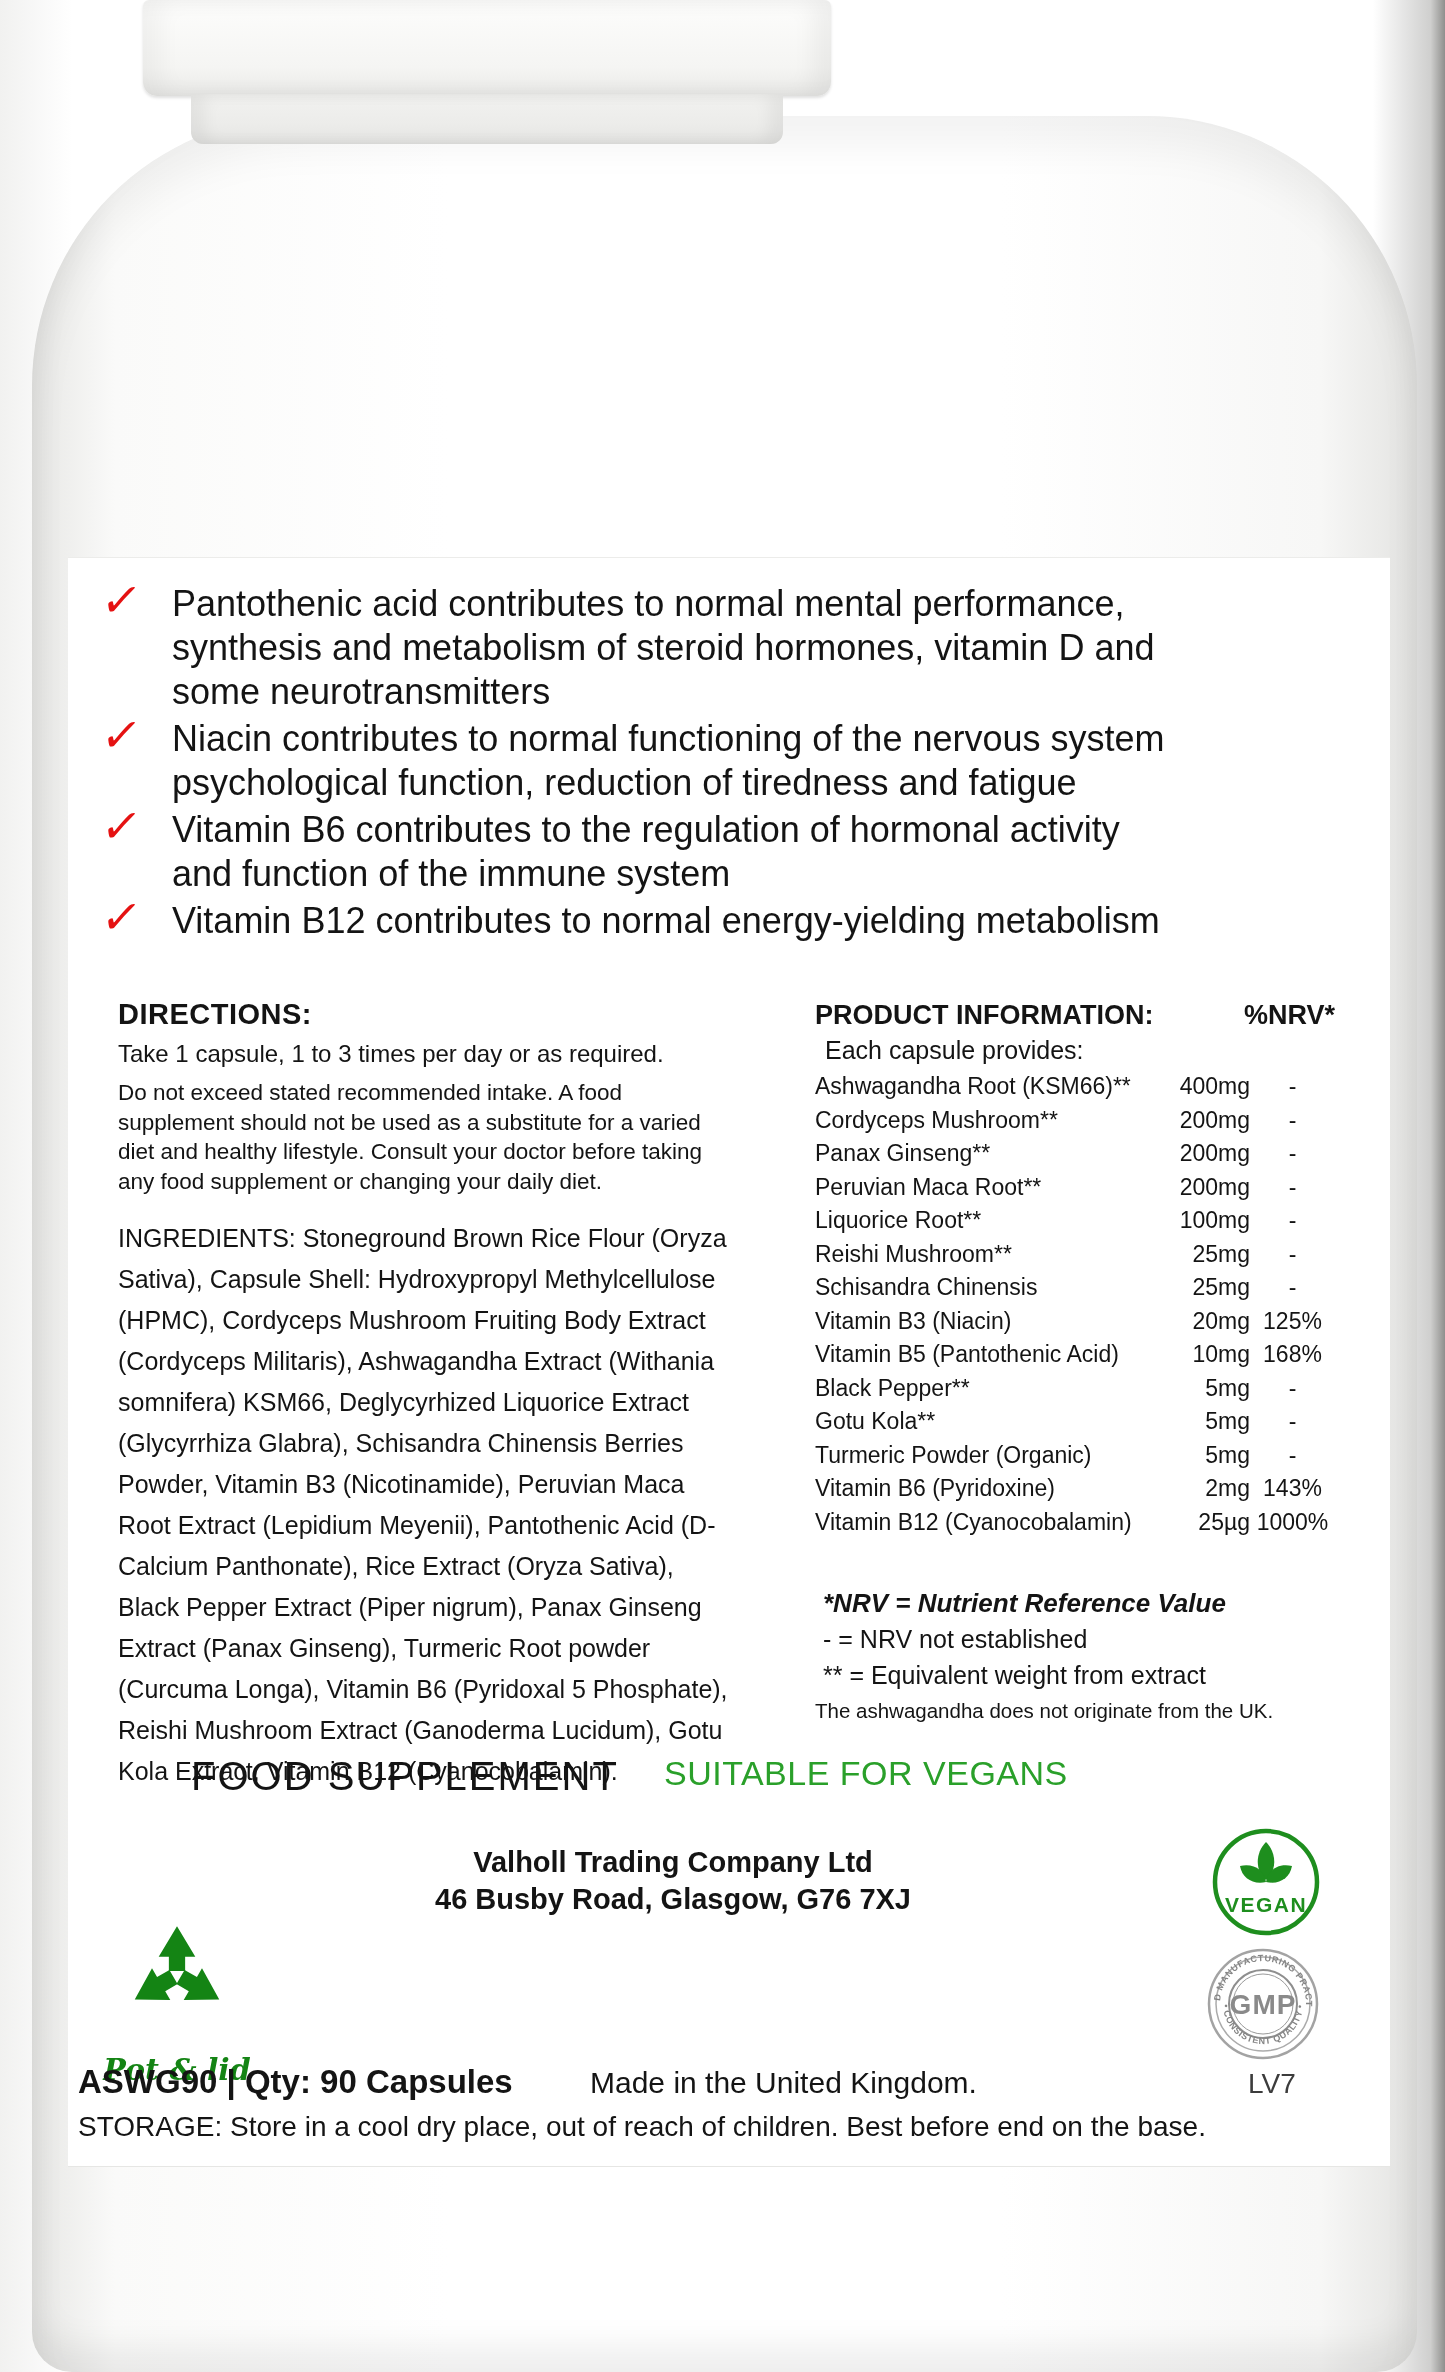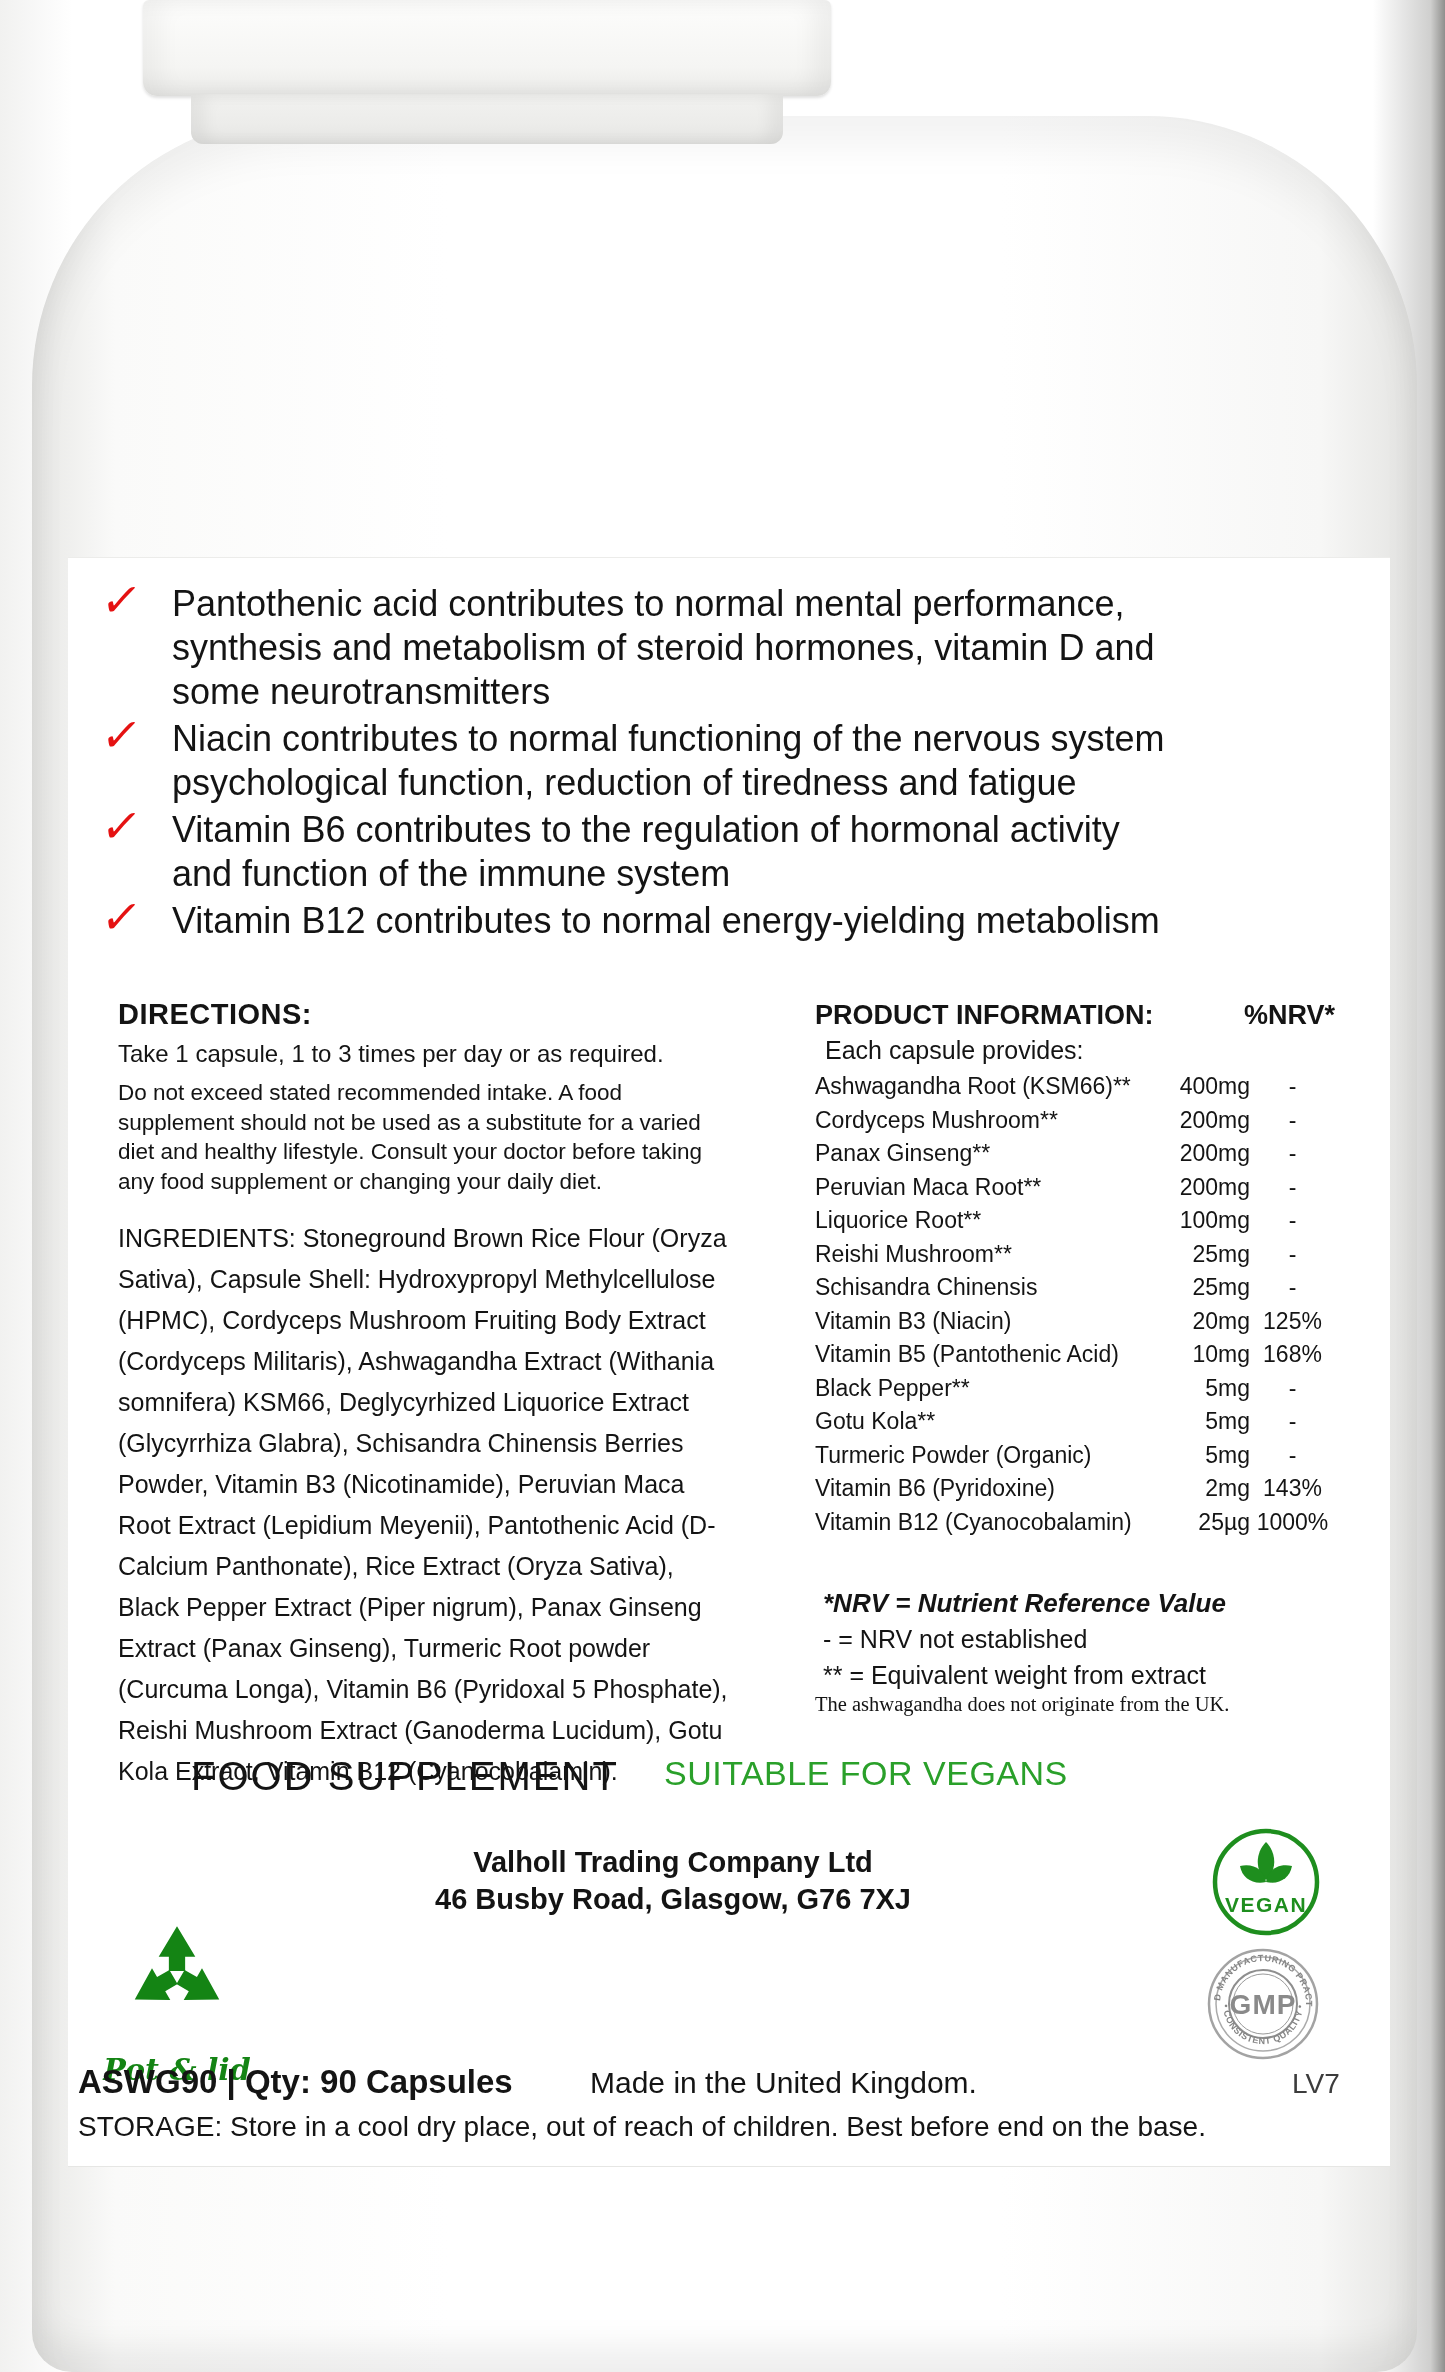--- a/index.html
+++ b/index.html
@@ -52,21 +52,21 @@
   .col-right { position:absolute; left:747px; top:440px; width:520px; }
   .pi-header { display:flex; justify-content:space-between; font-size:27px; font-weight:bold; line-height:34px; }
   .pi-sub { font-size:25px; line-height:36px; padding-left:10px; }
   .pi-rows { margin-top:2px; }
   .pi-row { display:flex; font-size:23px; line-height:33.5px; }
   .pi-name { flex:1; }
   .pi-amount { width:95px; text-align:right; white-space:nowrap; }
   .pi-nrv { width:85px; text-align:center; }
   .nrv-notes { margin-top:46px; padding-left:8px; font-size:25px; line-height:36px; }
   .note-bi { font-weight:bold; font-style:italic; font-size:26px; }
-  .origin-note { margin-top:0; font-size:20.5px;font-family:Liberation Serif, serif; }
+  .origin-note { margin-top:6px; font-size:20.5px; }
   
   .food-supplement { position:absolute; left:123px; top:1196px; font-size:40px; letter-spacing:2px; }
   .vegan-statement { position:absolute; left:596px; top:1196px; font-size:34px; letter-spacing:0.5px; color:var(--vegan-green,#2aa02a); }
   
   .company { position:absolute; left:0; top:1286px; width:1210px; text-align:center; font-weight:bold; font-size:29px; line-height:37px; }
   
   .recycling { position:absolute; left:14px; top:1356px; width:190px; text-align:center; }
   .recycling svg { display:block; margin:0 auto; }
   .recycle-arm { fill:var(--recycle-green,#148414); }
   .recycle-caption { font-family:"DejaVu Serif", serif; font-style:italic; font-weight:bold; font-size:30px; color:var(--recycle-green,#148414); margin-top:16px; }
@@ -78,21 +78,21 @@
   .vegan-word { font-family:"Liberation Sans",sans-serif; font-size:21px; font-weight:bold; letter-spacing:1.5px; fill:var(--badge-green,#1e8e1e); }
   .gmp-outer { fill:#ffffff; stroke:#a3a3a3; stroke-width:2.5; }
   .gmp-band  { fill:none; stroke:#ababab; stroke-width:1.5; }
   .gmp-inner { fill:#ffffff; stroke:#8e8e8e; stroke-width:2; }
   .gmp-inner2{ fill:none; stroke:#9a9a9a; stroke-width:1; }
   .gmp-word  { font-family:"Liberation Sans",sans-serif; font-size:28px; font-weight:bold; letter-spacing:1px; fill:var(--gmp-gray,#8a8a8a); }
   .gmp-arc-text { font-family:"Liberation Sans",sans-serif; font-size:9px; font-weight:bold; letter-spacing:0.6px; fill:#848484; }
   
   .sku     { position:absolute; left:10px;  top:1505px; font-size:33px; font-weight:bold; }
   .made-in { position:absolute; left:522px; top:1508px; font-size:30px; }
-  .lv7     { position:absolute; left:1224px; top:1510px; font-size:28px; color:#3c3c3c; }
+  .lv7     { position:absolute; left:1180px; top:1510px; font-size:28px; color:#3c3c3c; }
   .storage { position:absolute; left:10px; top:1553px; font-size:28px; }
 </style>
 </head>
 <body>
 
 <div class="scene">
 
   <div class="bottle"></div>
   <div class="cap-top"></div>
   <div class="cap-neck"></div>

